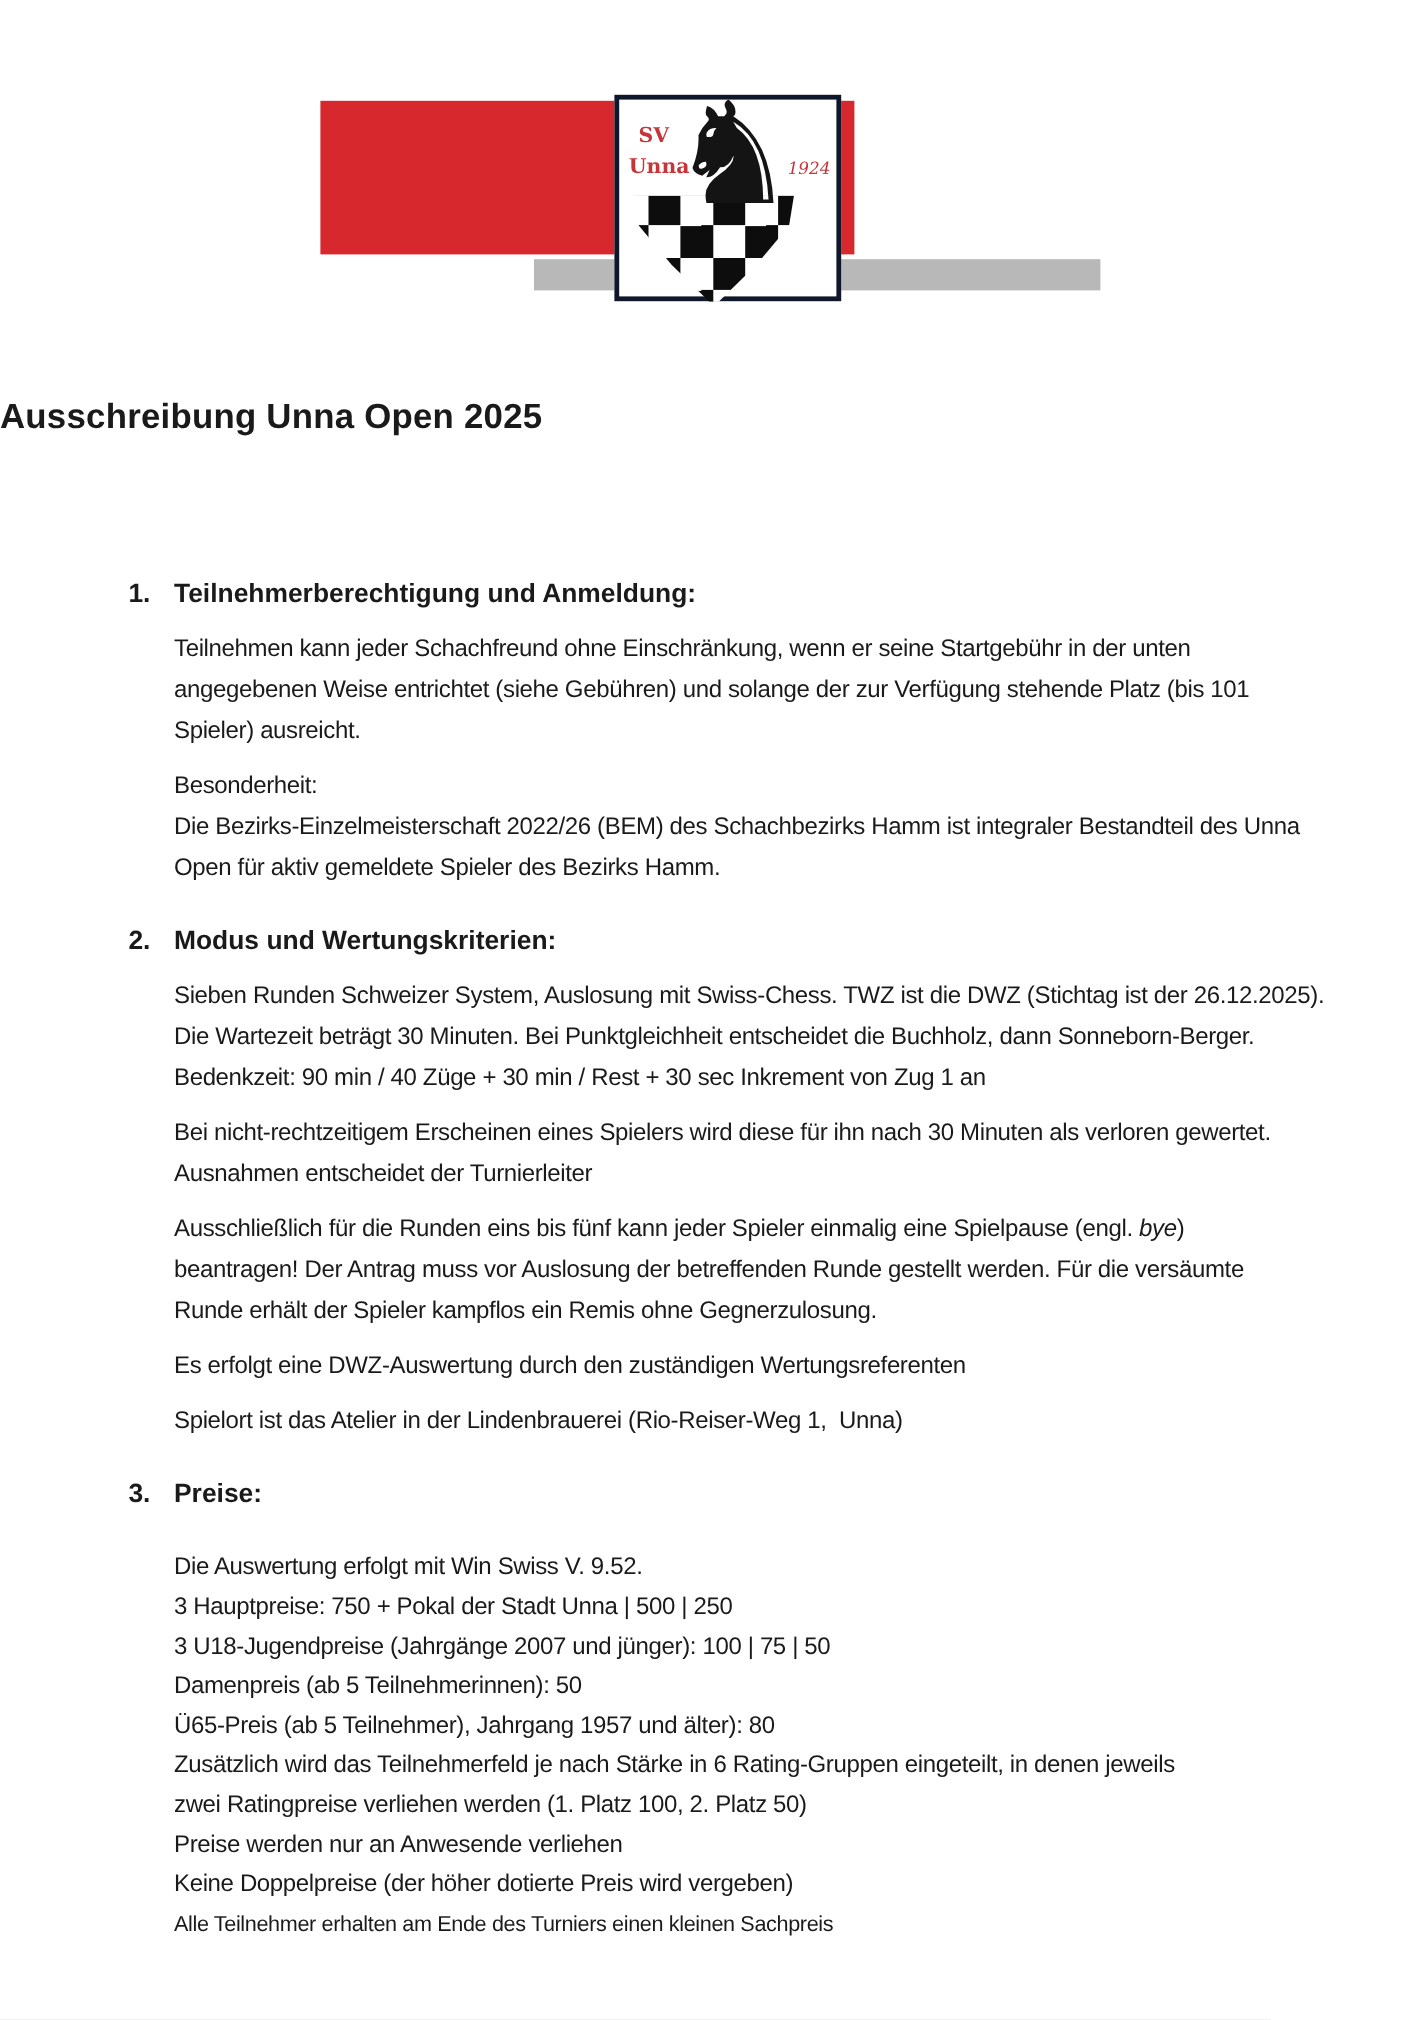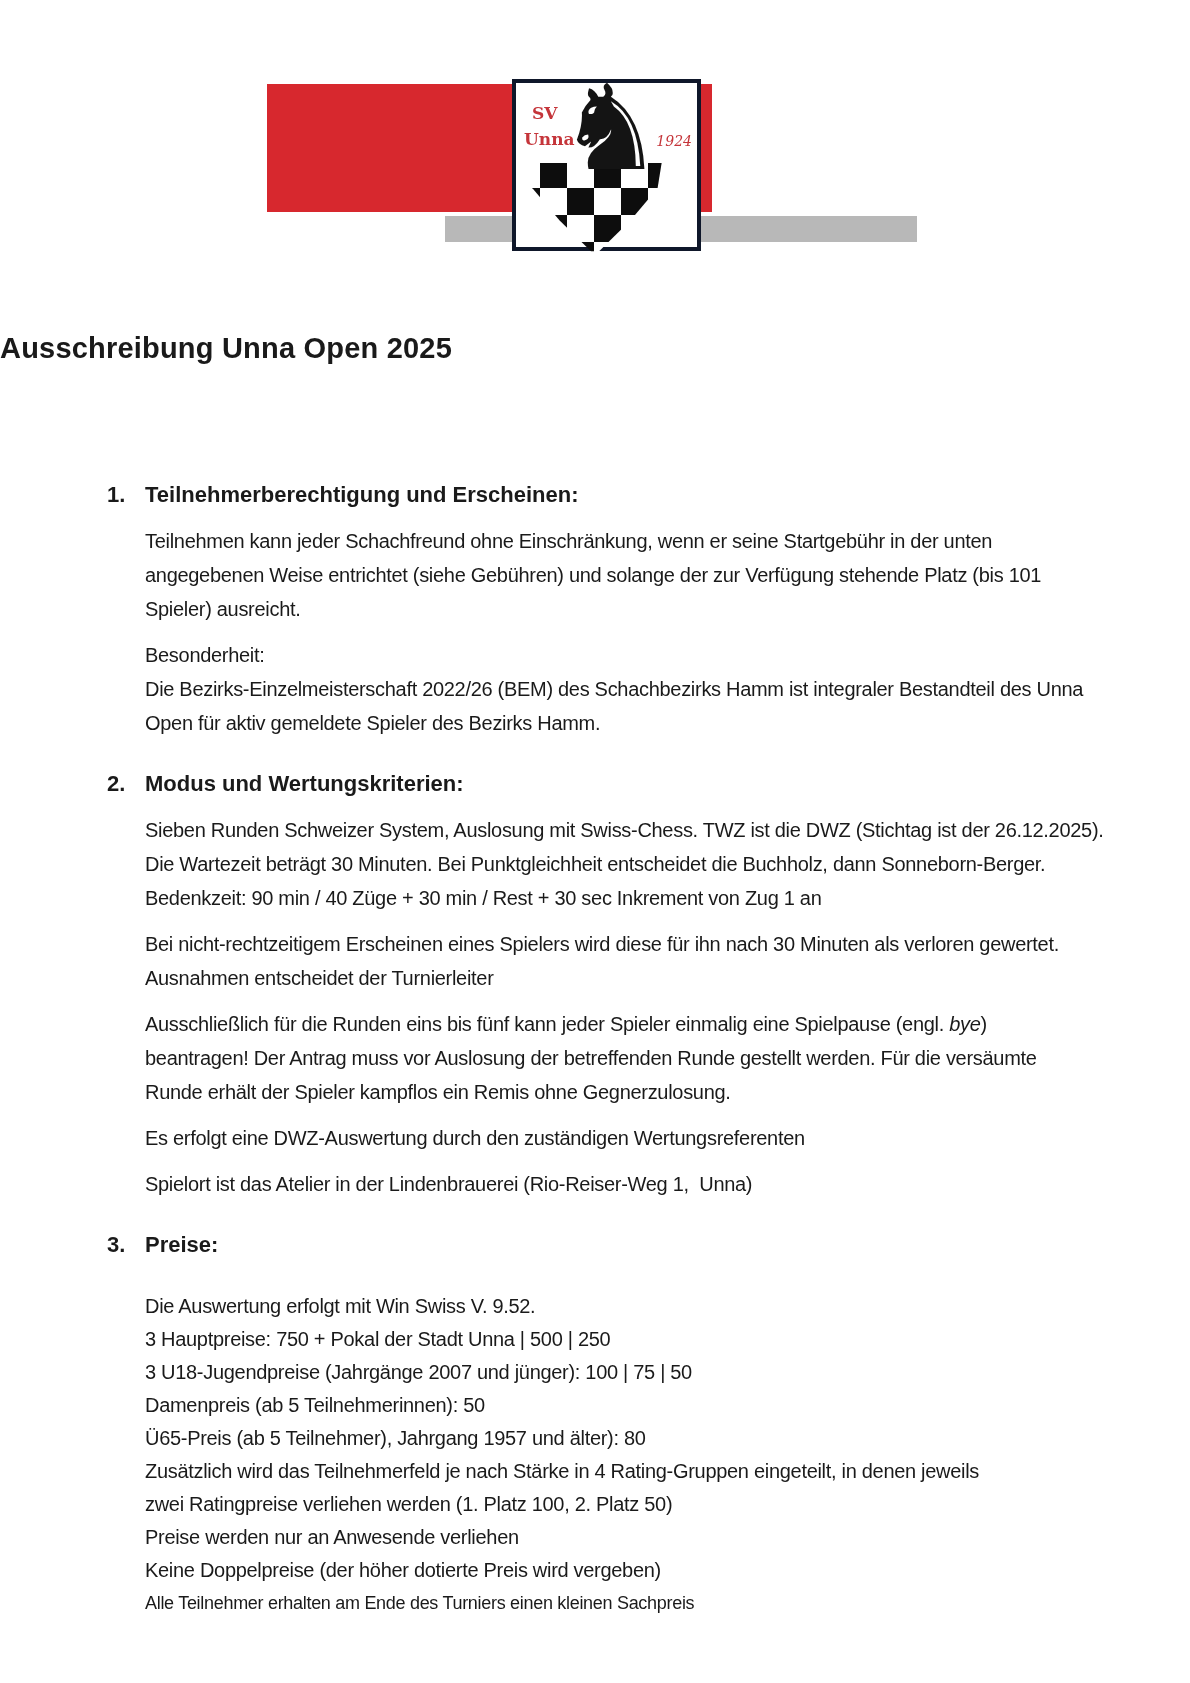--- a/index.html
+++ b/index.html
@@ -64,21 +64,21 @@
       <span class="logo-shield"></span>
     </div>
   </div>
 
   <div class="doc-title">Ausschreibung Unna Open 2025</div>
 
   <div class="content" id="sections">
       <div class="section">
         <div class="head-row">
           <span class="head-num">1.</span>
-          <span class="head-text">Teilnehmerberechtigung und Erscheinen:</span>
+          <span class="head-text">Teilnehmerberechtigung und Anmeldung:</span>
         </div>
         <div class="para">
           <div class="line">Teilnehmen kann jeder Schachfreund ohne Einschränkung, wenn er seine Startgebühr in der unten</div>
           <div class="line">angegebenen Weise entrichtet (siehe Gebühren) und solange der zur Verfügung stehende Platz (bis 101</div>
           <div class="line">Spieler) ausreicht.</div>
         </div>
         <div class="para">
           <div class="line">Besonderheit:</div>
           <div class="line">Die Bezirks-Einzelmeisterschaft 2022/26 (BEM) des Schachbezirks Hamm ist integraler Bestandteil des Unna</div>
           <div class="line">Open für aktiv gemeldete Spieler des Bezirks Hamm.</div>
@@ -114,21 +114,21 @@
         <div class="head-row">
           <span class="head-num">3.</span>
           <span class="head-text">Preise:</span>
         </div>
         <div class="para list">
           <div class="line">Die Auswertung erfolgt mit Win Swiss V. 9.52.</div>
           <div class="line">3 Hauptpreise: 750 + Pokal der Stadt Unna | 500 | 250</div>
           <div class="line">3 U18-Jugendpreise (Jahrgänge 2007 und jünger): 100 | 75 | 50</div>
           <div class="line">Damenpreis (ab 5 Teilnehmerinnen): 50</div>
           <div class="line">Ü65-Preis (ab 5 Teilnehmer), Jahrgang 1957 und älter): 80</div>
-          <div class="line">Zusätzlich wird das Teilnehmerfeld je nach Stärke in 4 Rating-Gruppen eingeteilt, in denen jeweils</div>
+          <div class="line">Zusätzlich wird das Teilnehmerfeld je nach Stärke in 6 Rating-Gruppen eingeteilt, in denen jeweils</div>
           <div class="line">zwei Ratingpreise verliehen werden (1. Platz 100, 2. Platz 50)</div>
           <div class="line">Preise werden nur an Anwesende verliehen</div>
           <div class="line">Keine Doppelpreise (der höher dotierte Preis wird vergeben)</div>
           <div class="line small">Alle Teilnehmer erhalten am Ende des Turniers einen kleinen Sachpreis</div>
         </div>
       </div>
     </div>
 
 </div>
 

